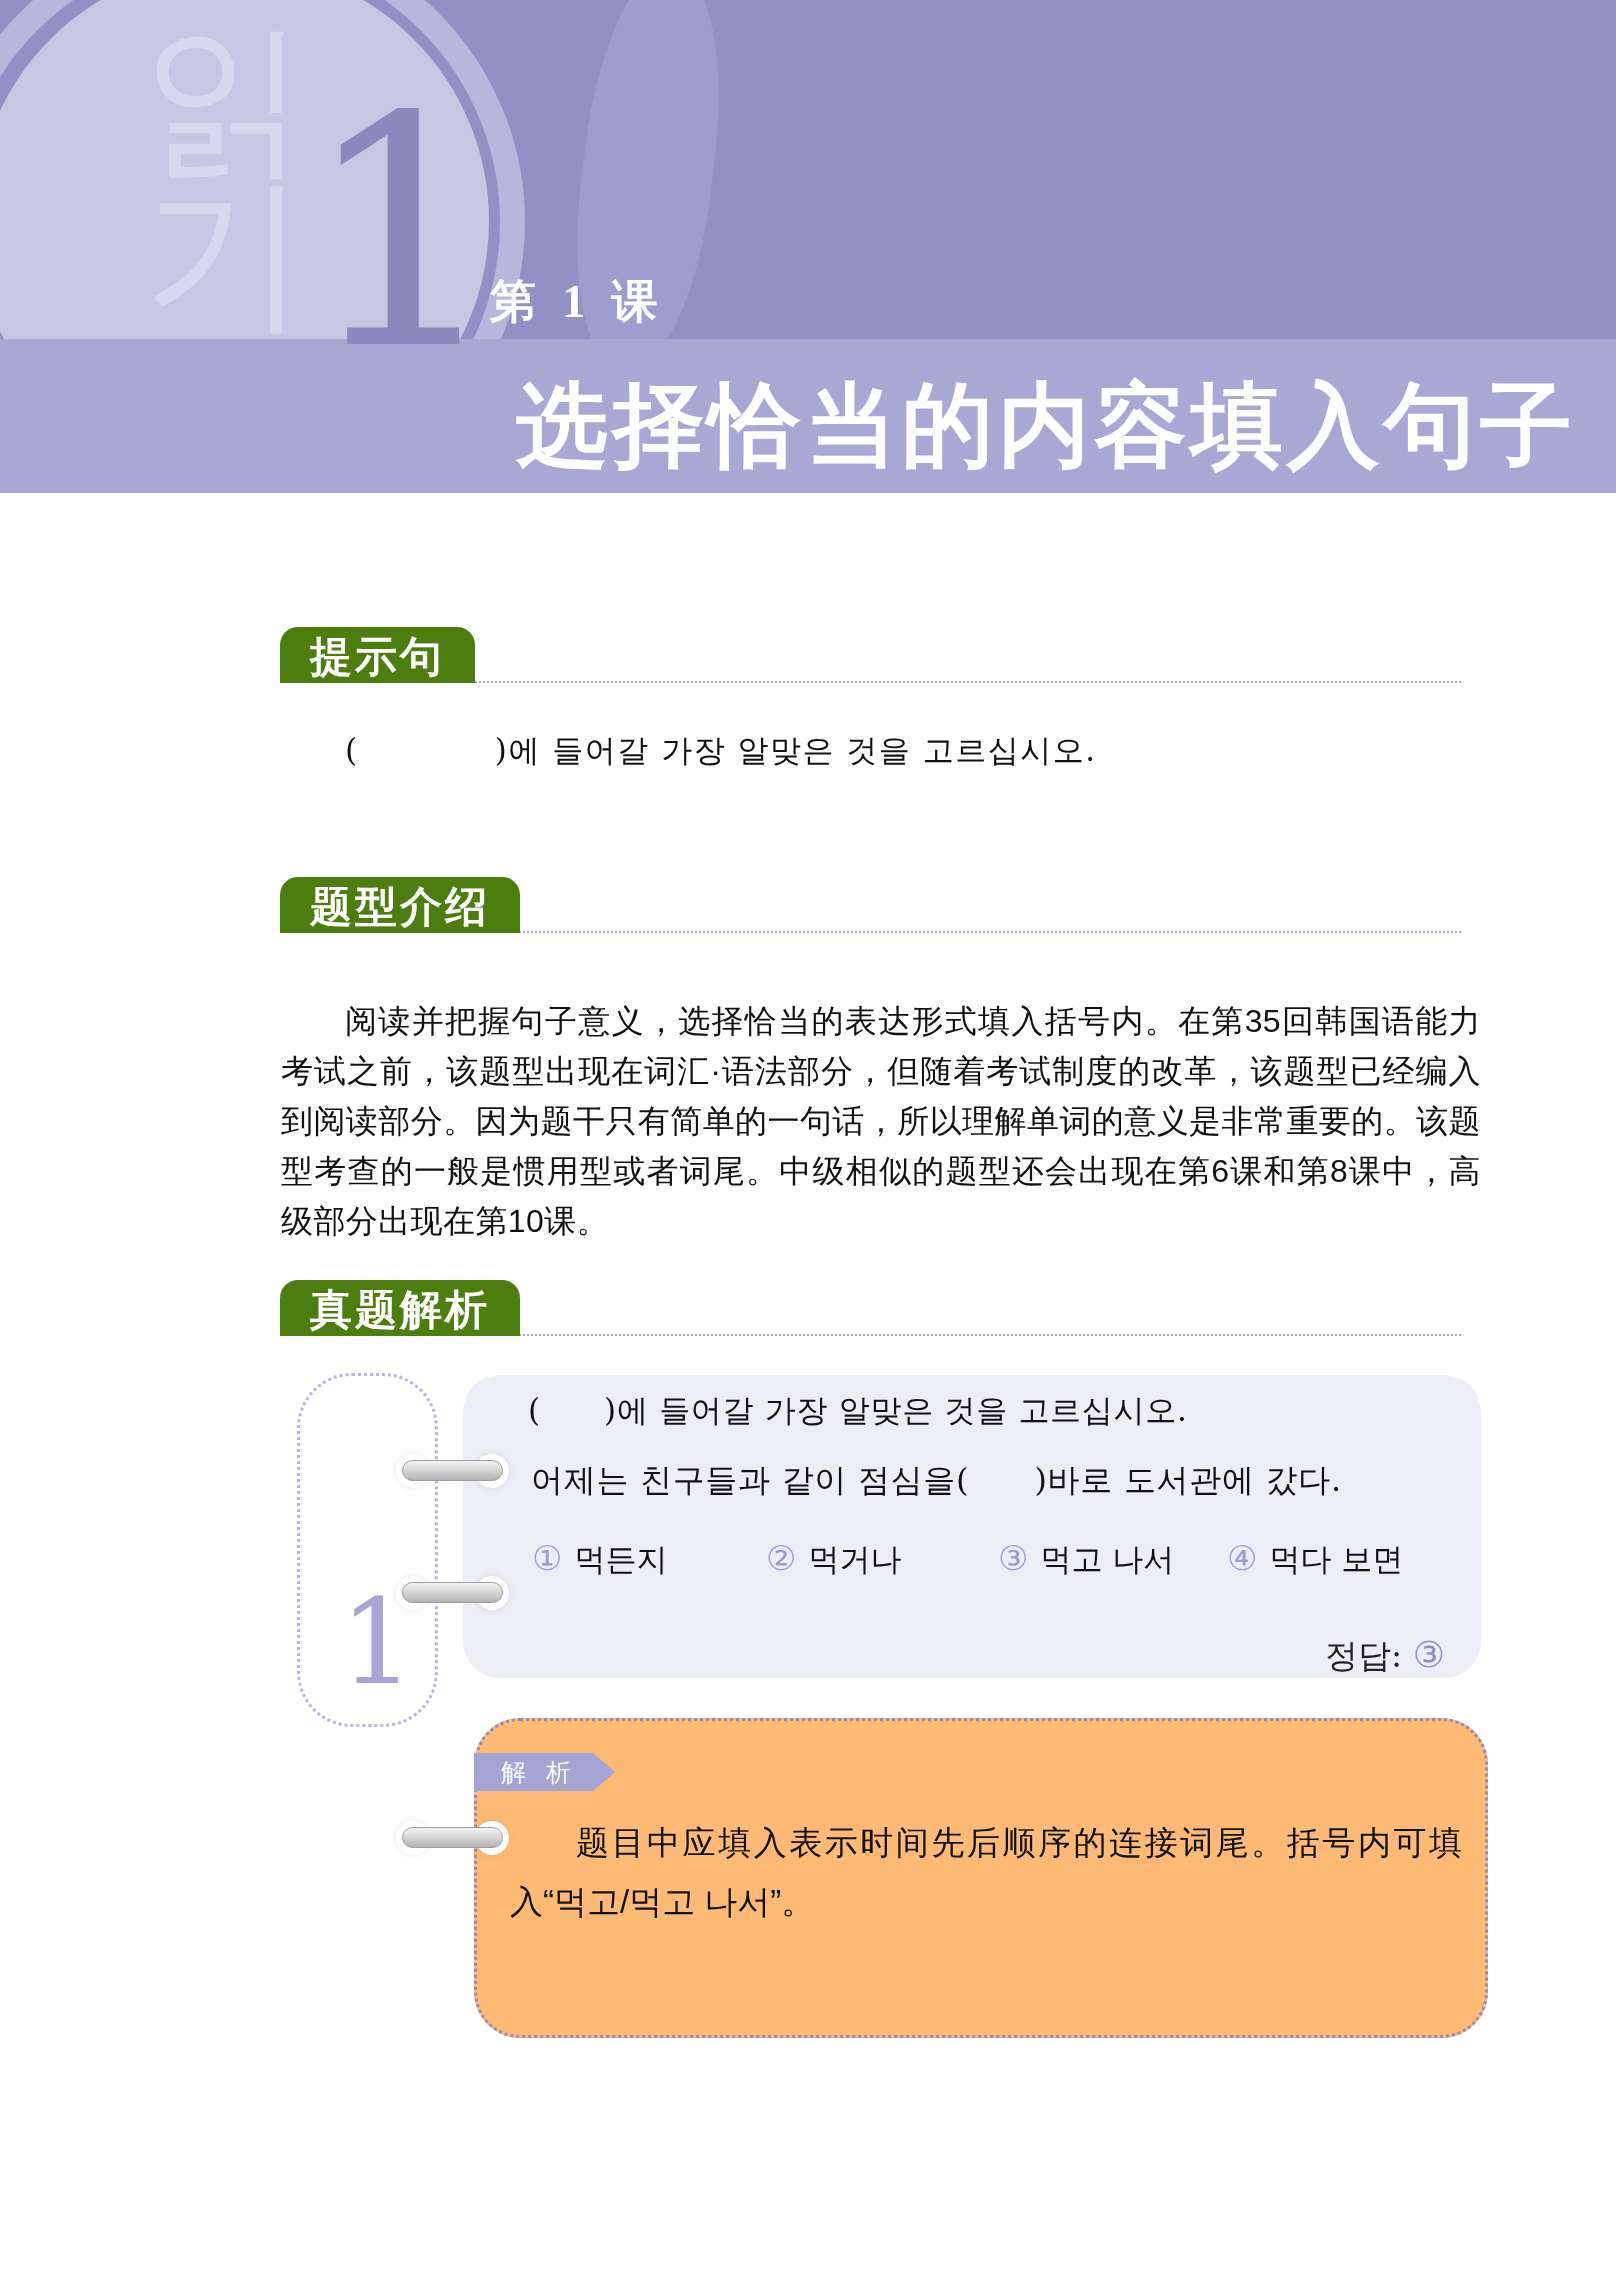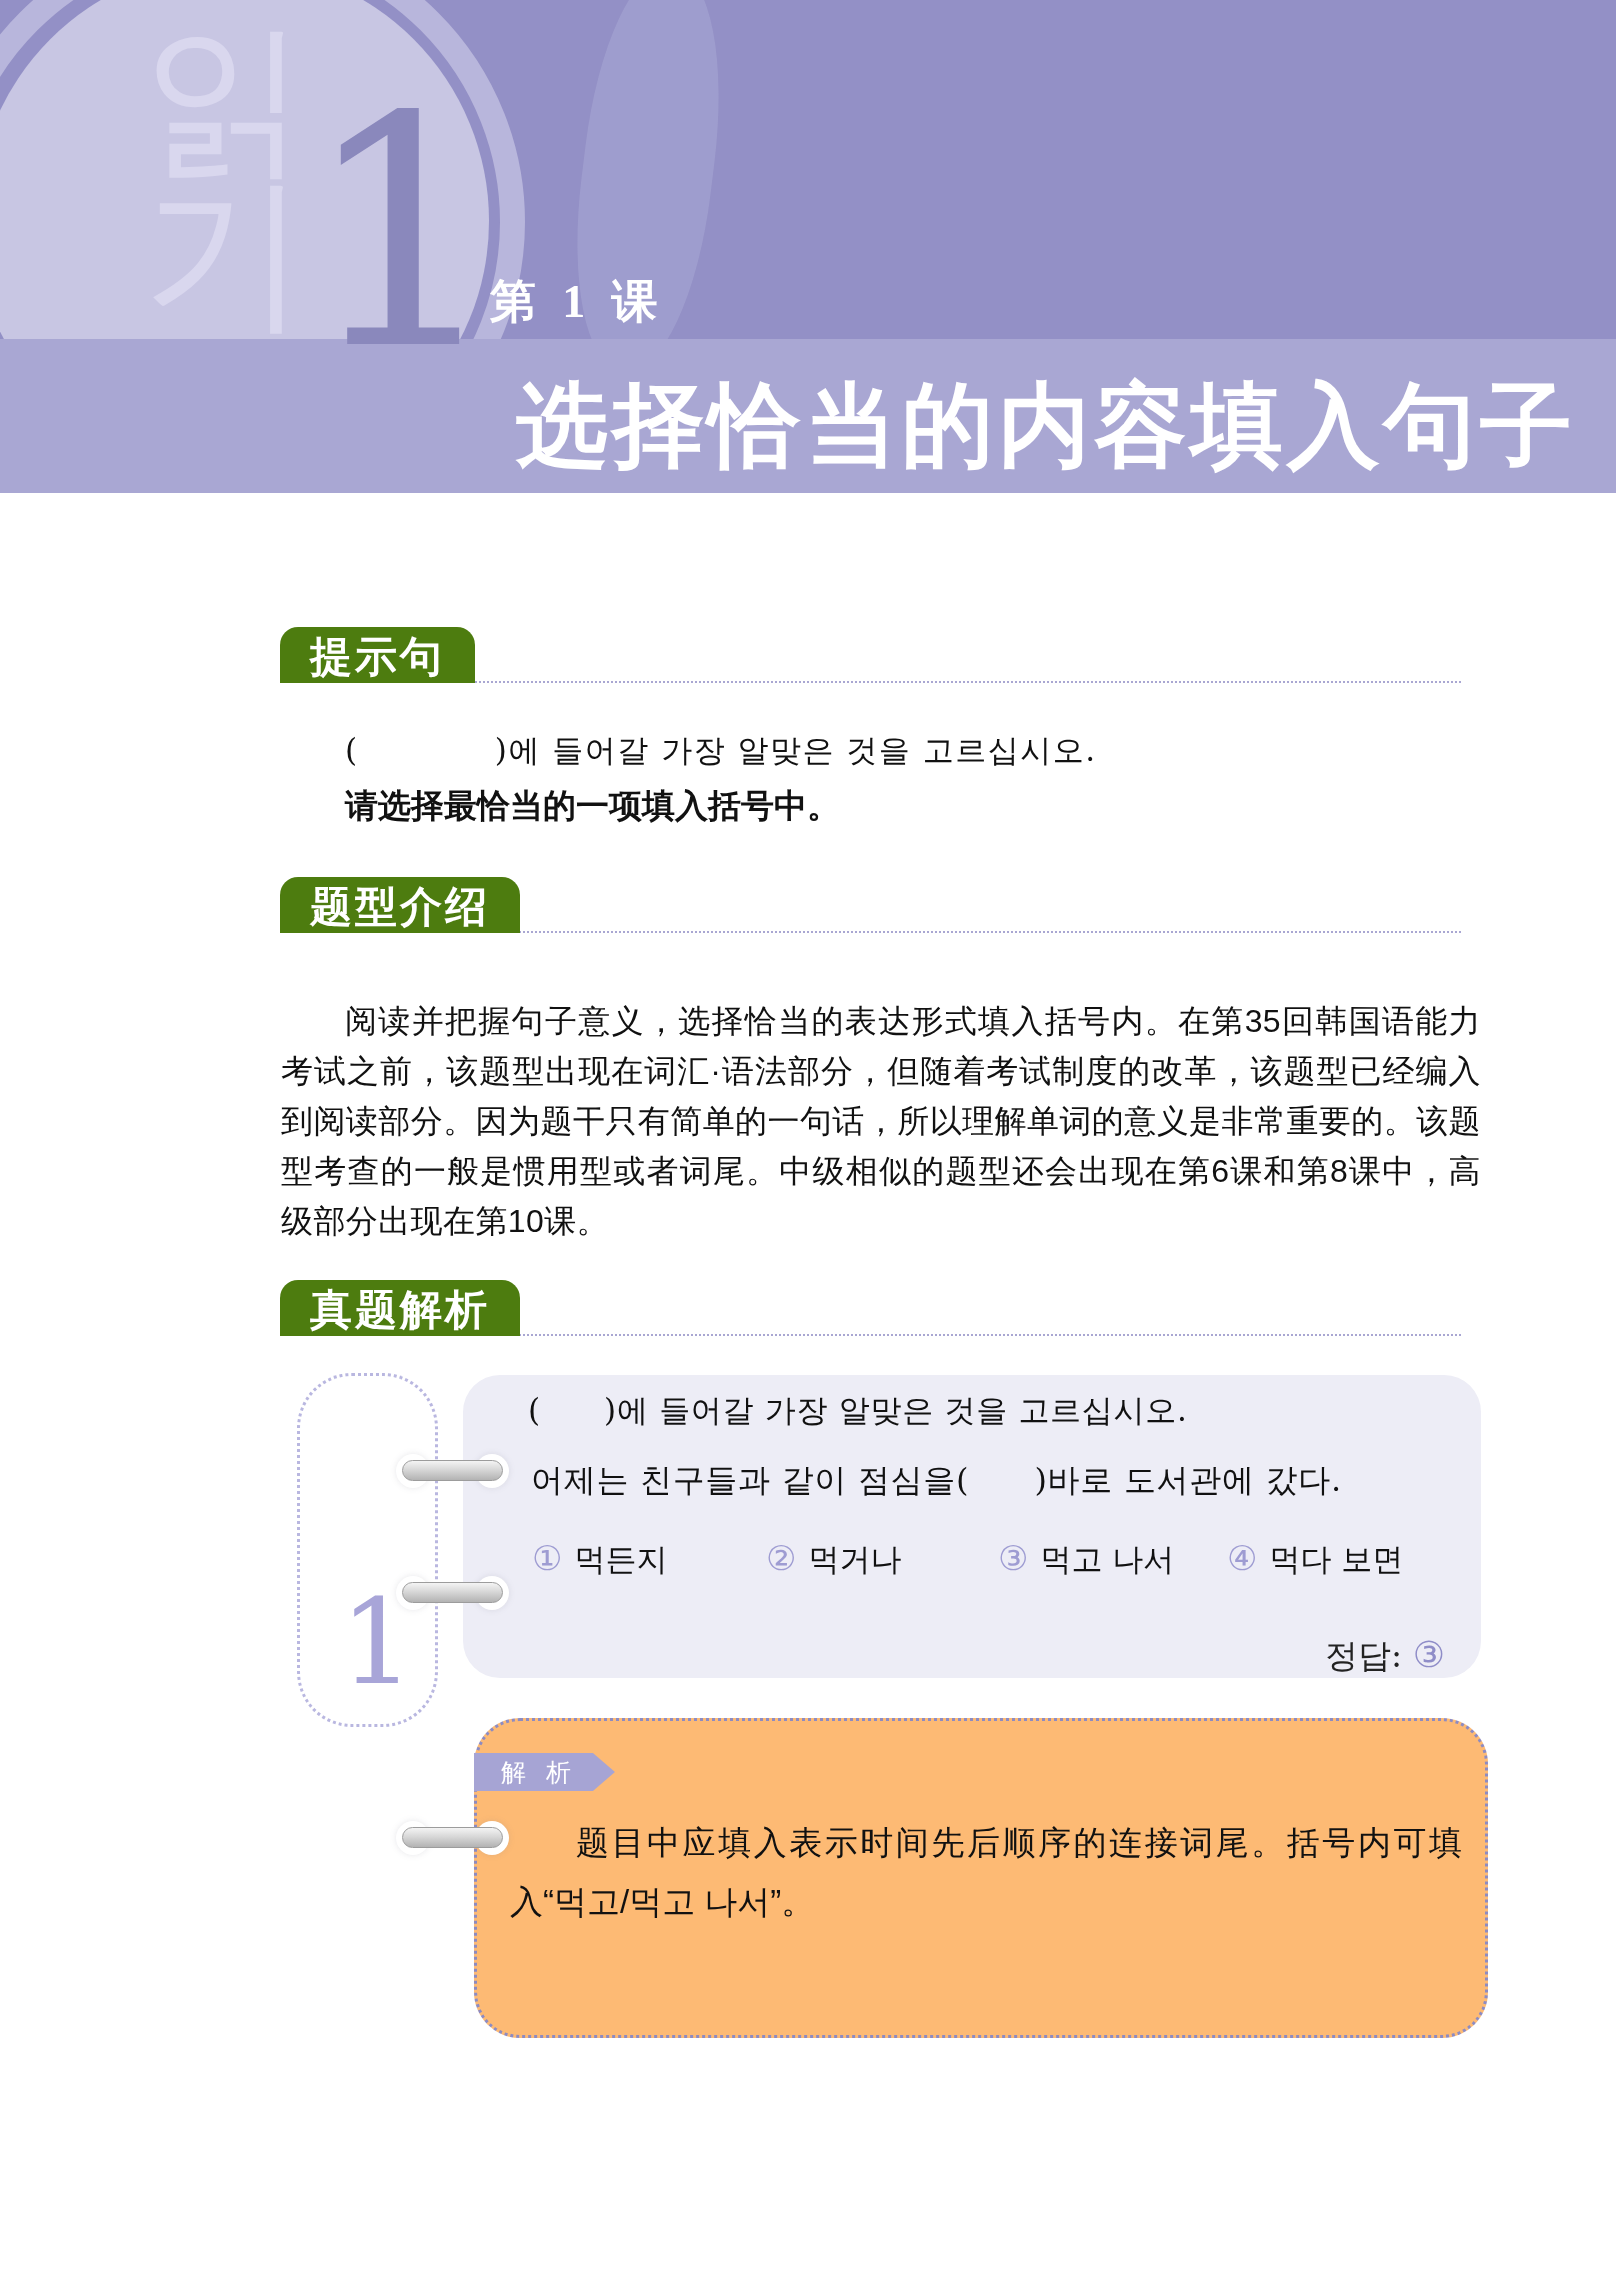--- a/index.html
+++ b/index.html
@@ -117,21 +117,20 @@
     </div>
     <div class="header-numeral">1</div>
     <div class="lesson-label">第 1 课</div>
     <div class="main-title">选择恰当的内容填入句子</div>
   </div>
 
   <div class="section-head head-hint">
     <span class="badge">提示句</span>
   </div>
   <div class="hint-korean">(            )에 들어갈 가장 알맞은 것을 고르십시오.</div>
-  <div class="hint-chinese">请选择最恰当的一项填入括号中。</div>
 
   <div class="section-head head-intro">
     <span class="badge">题型介绍</span>
   </div>
   <div class="intro-para">阅读并把握句子意义，选择恰当的表达形式填入括号内。在第35回韩国语能力考试之前，该题型出现在词汇·语法部分，但随着考试制度的改革，该题型已经编入到阅读部分。因为题干只有简单的一句话，所以理解单词的意义是非常重要的。该题型考查的一般是惯用型或者词尾。中级相似的题型还会出现在第6课和第8课中，高级部分出现在第10课。</div>
 
   <div class="section-head head-exam">
     <span class="badge">真题解析</span>
   </div>
 

